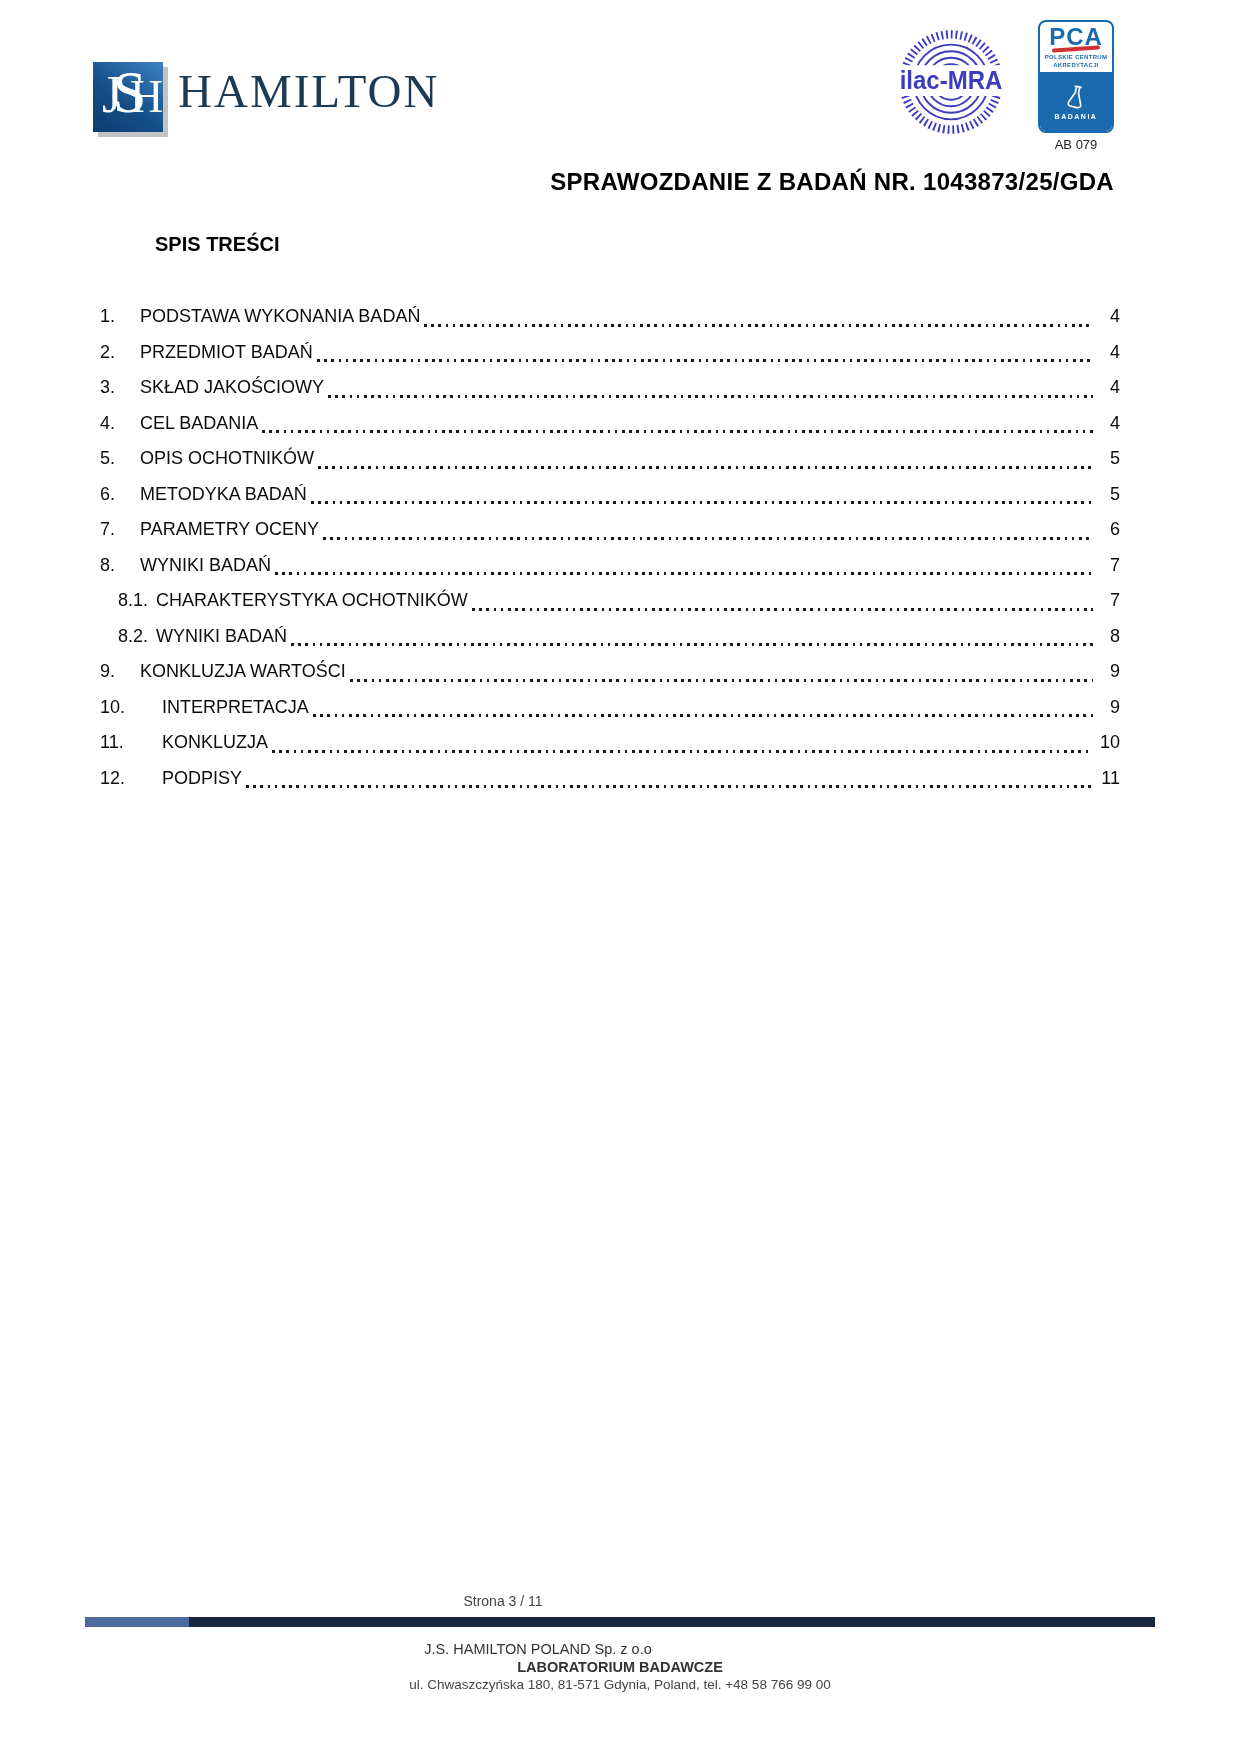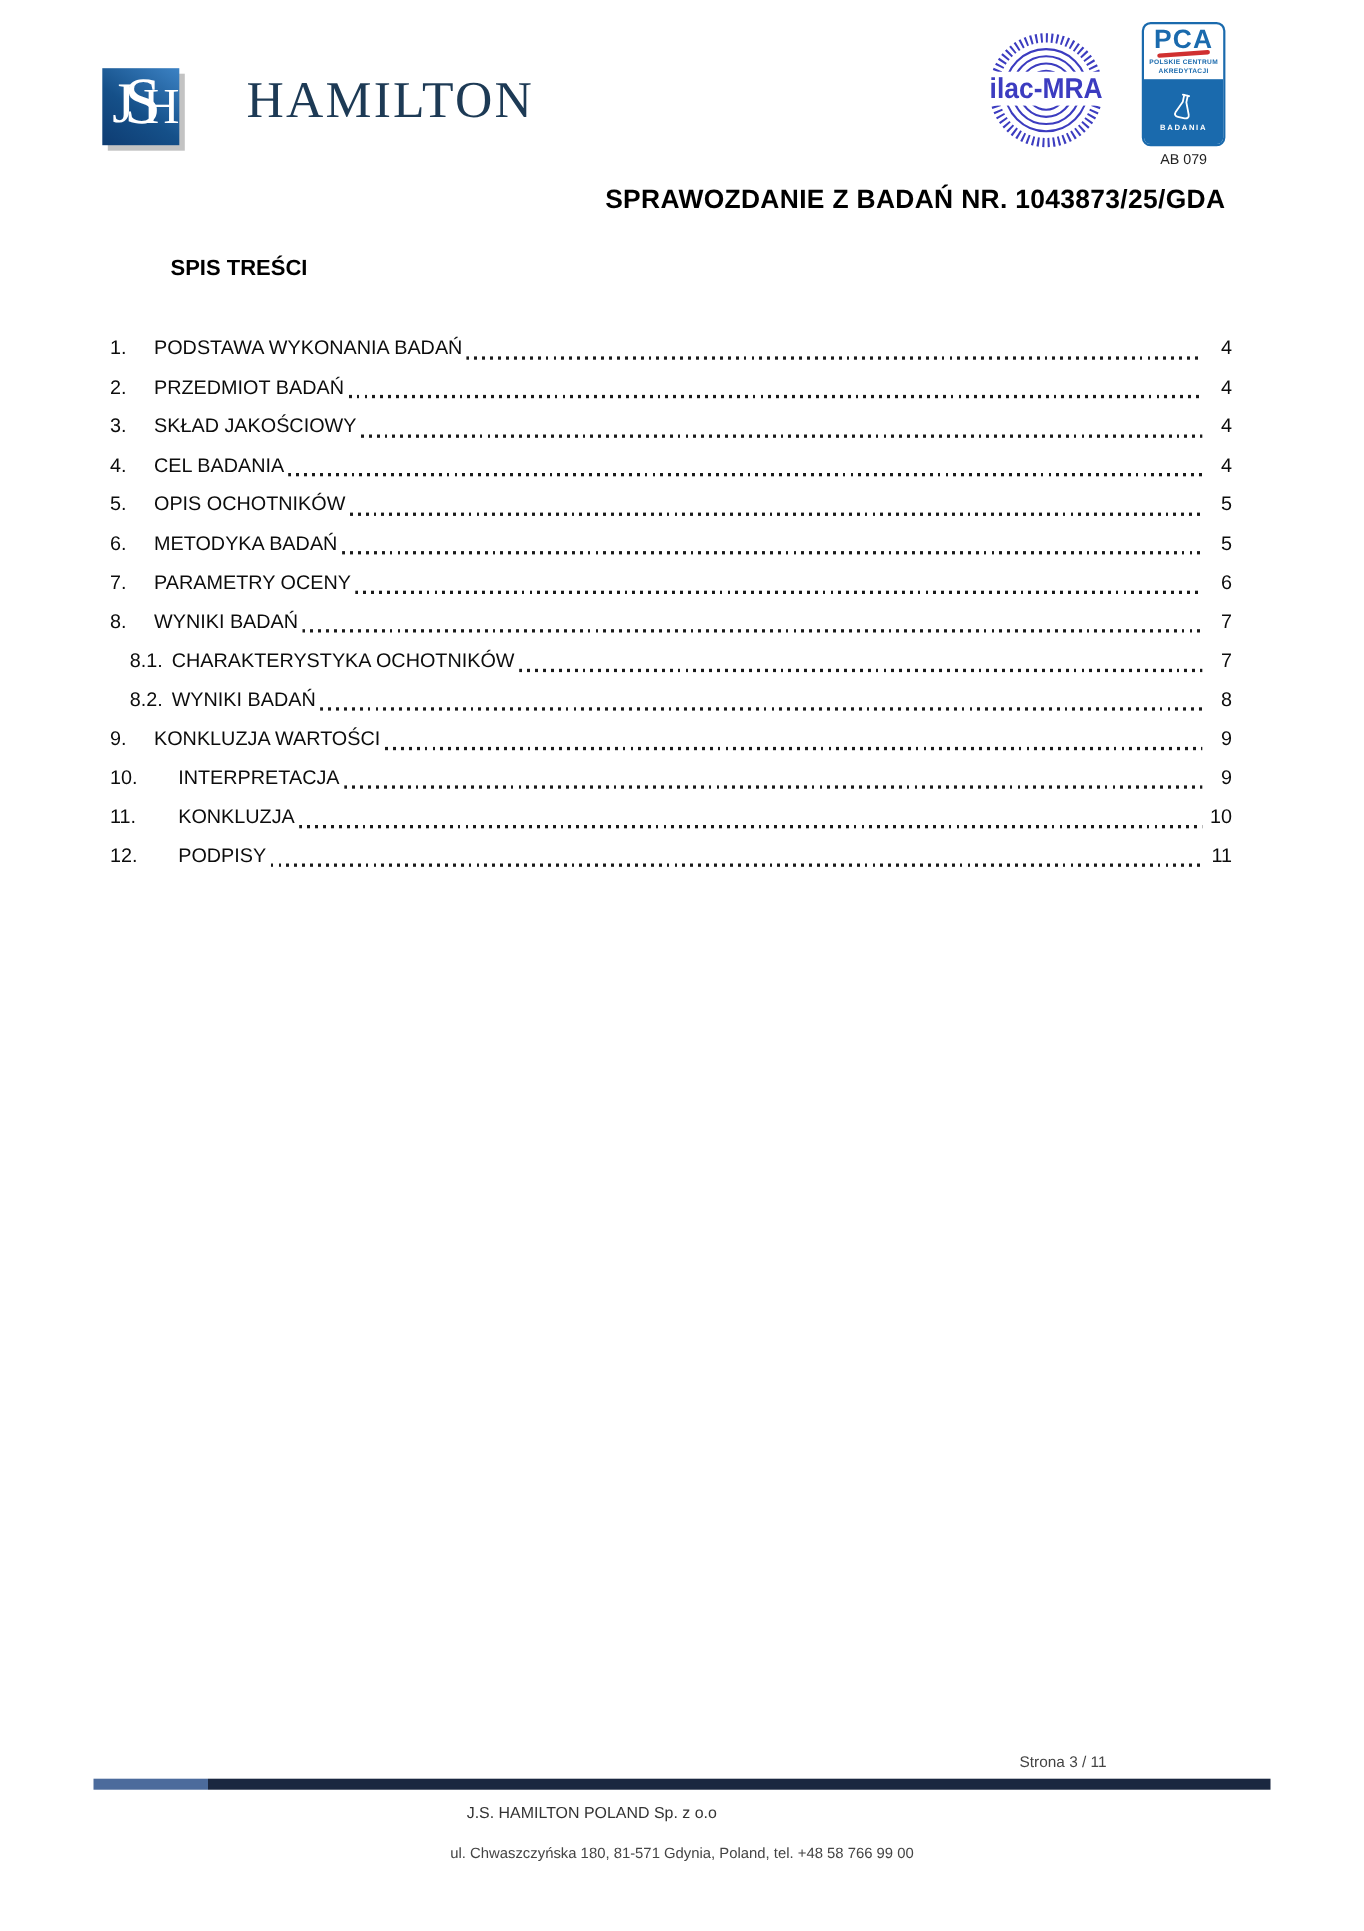--- a/index.html
+++ b/index.html
@@ -14,21 +14,21 @@
     background:linear-gradient(215deg, #3c82c4 0%, #155089 55%, #0e3c72 100%);
     box-shadow:5px 5px 0 rgba(145,145,145,0.55);
   }
   .jsh-letter { position:absolute; color:#ffffff; font-family:"Liberation Serif", serif; line-height:1; font-weight:400; }
   .jsh-j { left:9px;  top:7px;  font-size:52px; }
   .jsh-s { left:20px; top:0px;  font-size:60px; }
   .jsh-h { left:37px; top:12px; font-size:46px; }
 
   .brand {
     position:absolute; left:178px; top:68px; font-family:"Liberation Serif", serif;
-    font-size:47px; line-height:1; color:#1d3a55; letter-spacing:2px;margin-left:46px;
+    font-size:47px; line-height:1; color:#1d3a55; letter-spacing:2px;
   }
 
   .ilac { position:absolute; left:895px; top:26px; width:112px; height:112px; }
 
   .pca-box {
     position:absolute; left:1038px; top:20px; width:76px; height:113px; box-sizing:border-box;
     border:2px solid #1a6aad; border-radius:8px; background:#ffffff; overflow:hidden;
     display:flex; flex-direction:column; align-items:center;
   }
   .pca-word { margin-top:3px; font-size:24px; line-height:1; font-weight:bold; color:#1a6aad; letter-spacing:1px; }
@@ -53,21 +53,21 @@
   .toc-row.sub { padding-left:18px; }
   .toc-row.sub .toc-num { width:auto; margin-right:8px; }
   .toc-label { flex:none; white-space:nowrap; }
   .toc-leader {
     flex:1; align-self:flex-end; height:2.8px; margin:0 3px 8px 4px;
     background-image:repeating-linear-gradient(to right, #1a1a1a 0 2.6px, transparent 2.6px 7.2px);
   }
   .toc-page { flex:none; min-width:24px; text-align:right; }
 
   
-  .page-indicator { position:absolute; top:1593px; left:0; width:1006px; text-align:right; font-size:14px; color:#444; }
+  .page-indicator { position:absolute; top:1593px; left:0; width:1006px; text-align:center; font-size:14px; color:#444; }
   .footer-bar {
     position:absolute; left:85px; top:1617px; width:1070px; height:10px;
     background:linear-gradient(to right, #4c6b9c 0, #4c6b9c 104px, #1a2740 104px, #1a2740 100%);
   }
   .footer-company { position:absolute; top:1641px; left:0; width:1076px; text-align:center; font-size:14.5px; font-weight:normal; color:#333; }
   .footer-dept    { position:absolute; top:1659px; left:0; width:1240px; text-align:center; font-size:14.5px; font-weight:bold; color:#333; }
   .footer-address { position:absolute; top:1677px; left:0; width:1240px; text-align:center; font-size:13.5px; color:#444; }
 </style>
 </head>
 <body>
@@ -213,15 +213,16 @@
       <span class="toc-label">PODPISY</span>
       <span class="toc-leader"></span>
       <span class="toc-page">11</span>
     </div>
 
   </div>
 
   <div class="page-indicator">Strona 3 / 11</div>
   <div class="footer-bar"></div>
   <div class="footer-company">J.S. HAMILTON POLAND Sp. z o.o</div>
+  <div class="footer-dept">LABORATORIUM BADAWCZE</div>
   <div class="footer-address">ul. Chwaszczyńska 180, 81-571 Gdynia, Poland, tel. +48 58 766 99 00</div>
 
 </div>
 
 </body></html>

